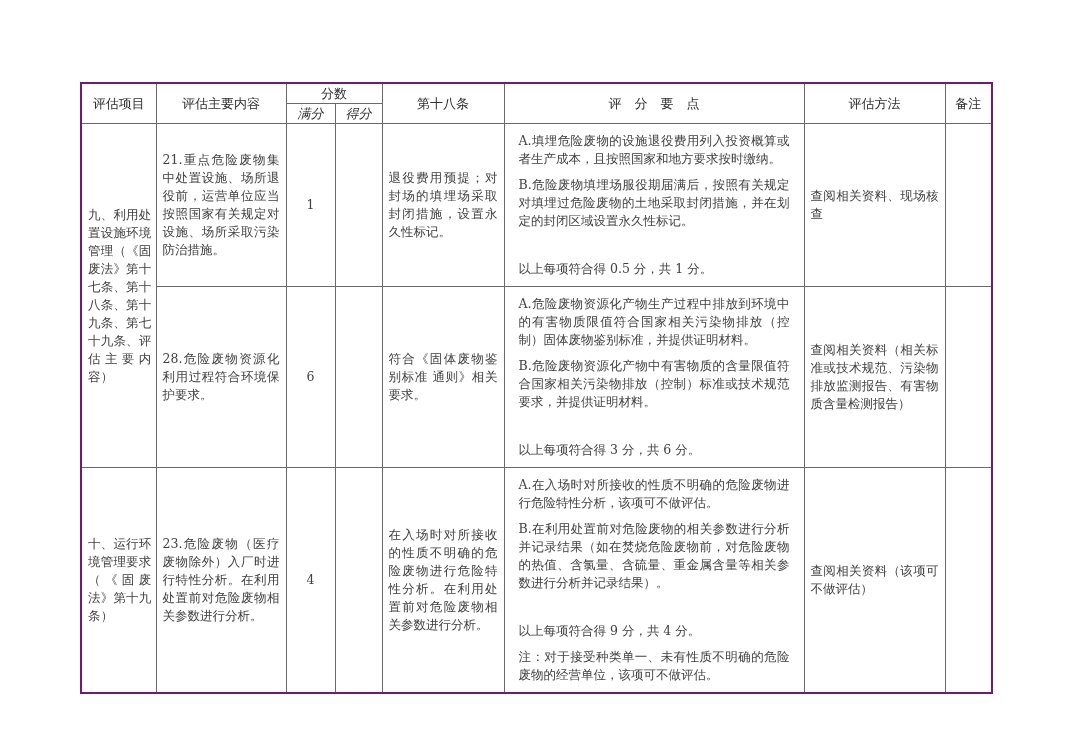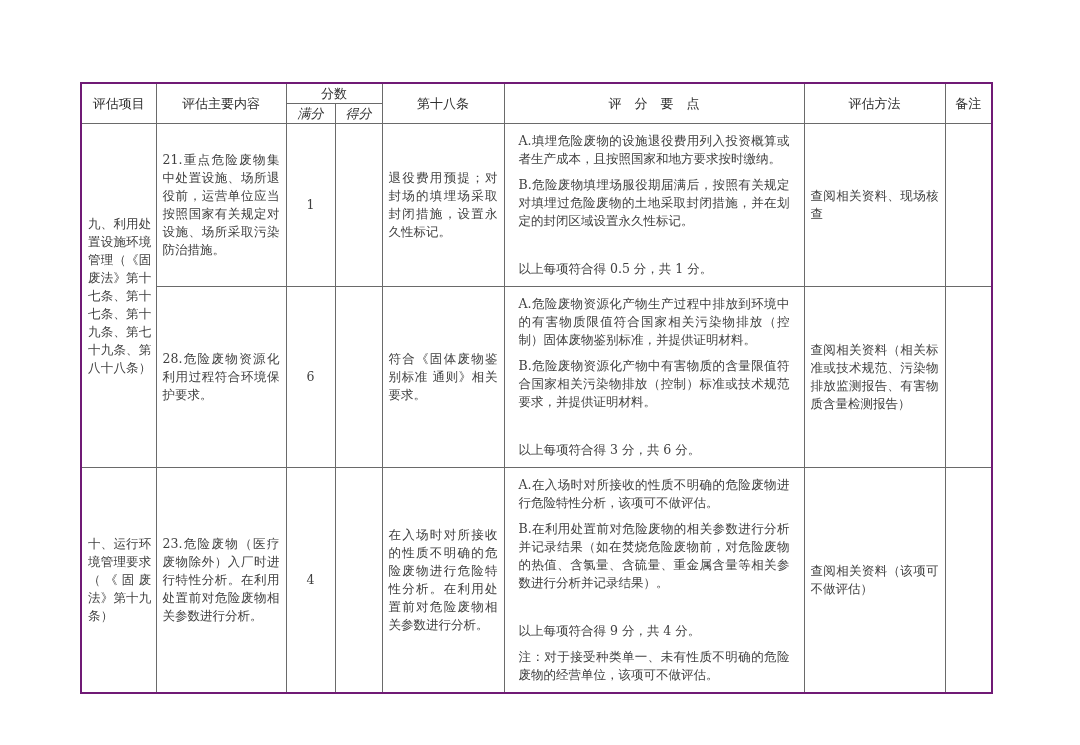--- a/index.html
+++ b/index.html
@@ -109,21 +109,21 @@
       </tr>
       <tr class="hdr-sub">
         <th>满分</th>
         <th>得分</th>
       </tr>
     </thead>
     <tbody>
 
       <tr class="row1">
         <td rowspan="2">
-          <div class="cell item">九、利用处置设施环境管理（《固废法》第十七条、第十七条、第十九条、第七十九条、第八十八条）</div>
+          <div class="cell item">九、利用处置设施环境管理（《固废法》第十七条、第十八条、第十九条、第七十九条、评估主要内容）</div>
         </td>
         <td>
           <div class="cell">21.重点危险废物集中处置设施、场所退役前，运营单位应当按照国家有关规定对设施、场所采取污染防治措施。</div>
         </td>
         <td>
           <div class="cell center">1</div>
         </td>
         <td>
           <div class="cell center"></div>
         </td>

